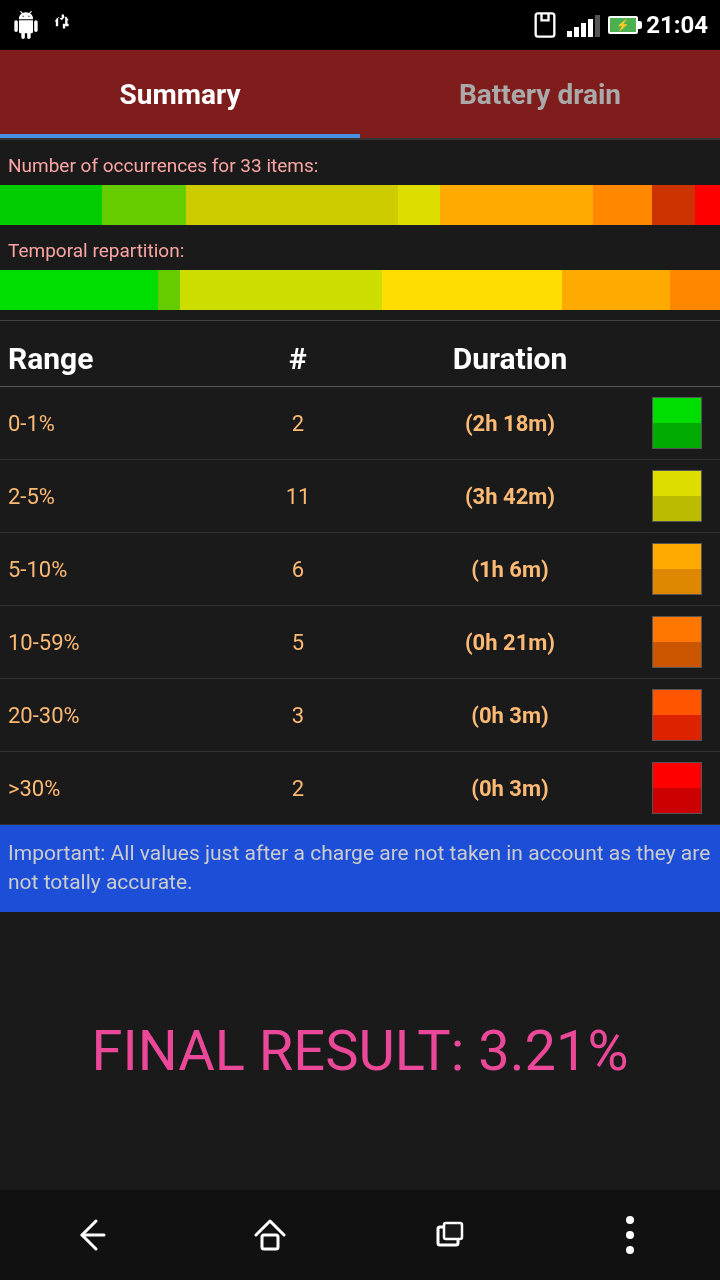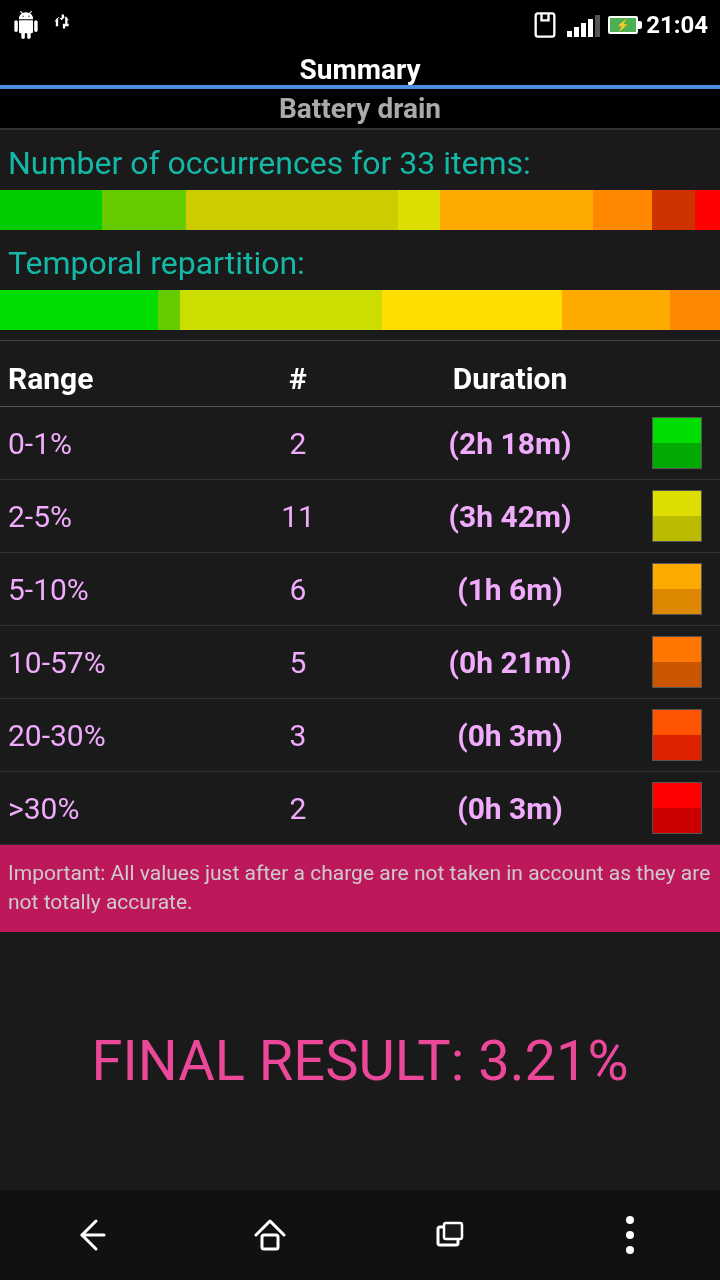--- a/index.html
+++ b/index.html
@@ -33,26 +33,25 @@
       display: flex;
       align-items: center;
       gap: 8px;
       font-size: 22px;
       font-weight: bold;
       color: #fff;
     }
 
     
     .tab-bar {
-      background: #000000;
-      display: flex;
-      height: 80px;
+      background: #7f1d1d;
+      display: flex;
+      height: 90px;
       flex-shrink: 0;
       border-bottom: 2px solid #333;
-      flex-direction: column;
     }
     .tab {
       flex: 1;
       display: flex;
       align-items: center;
       justify-content: center;
       font-size: 28px;
       font-weight: bold;
       cursor: pointer;
       position: relative;
@@ -75,22 +74,22 @@
     .main-content {
       flex: 1;
       background: #1a1a1a;
       overflow-y: auto;
       display: flex;
       flex-direction: column;
     }
 
     
     .section-label {
-      font-size: 32px;
-      color: #14b8a6;
+      font-size: 19px;
+      color: #fca5a5;
       padding: 14px 8px 8px 8px;
     }
 
     
     .color-bar {
       width: 100%;
       height: 40px;
       display: flex;
     }
 
@@ -115,31 +114,31 @@
     .col-duration { flex: 1; text-align: center; font-weight: bold; }
     .col-color { flex: 0 0 60px; }
 
     .table-row {
       display: flex;
       align-items: center;
       padding: 10px 8px;
       border-bottom: 1px solid #333;
     }
     .table-row .col {
-      font-size: 30px;
-      color: #f0abfc;
+      font-size: 22px;
+      color: #fdba74;
     }
 
     
     .notice {
       font-size: 21px;
       color: #ccc;
       padding: 14px 8px;
       line-height: 1.4;
-      background: #be185d;
+      background: #1d4ed8;
     }
 
     
     .final-result {
       flex: 1;
       display: flex;
       align-items: center;
       justify-content: center;
       font-size: 56px;
       font-weight: normal;
@@ -308,21 +307,21 @@
       <div class="col col-count" style="text-align:center;">6</div>
       <div class="col col-duration" style="text-align:center;">(1h 6m)</div>
       <div class="col col-color">
         <div style="width:50px;height:52px;display:flex;flex-direction:column;border:1px solid #555;">
           <div style="flex:1;background:#ffaa00;"></div>
           <div style="flex:1;background:#dd8800;"></div>
         </div>
       </div>
     </div>
       <div class="table-row">
-      <div class="col col-range">10-57%</div>
+      <div class="col col-range">10-59%</div>
       <div class="col col-count" style="text-align:center;">5</div>
       <div class="col col-duration" style="text-align:center;">(0h 21m)</div>
       <div class="col col-color">
         <div style="width:50px;height:52px;display:flex;flex-direction:column;border:1px solid #555;">
           <div style="flex:1;background:#ff7700;"></div>
           <div style="flex:1;background:#cc5500;"></div>
         </div>
       </div>
     </div>
       <div class="table-row">

